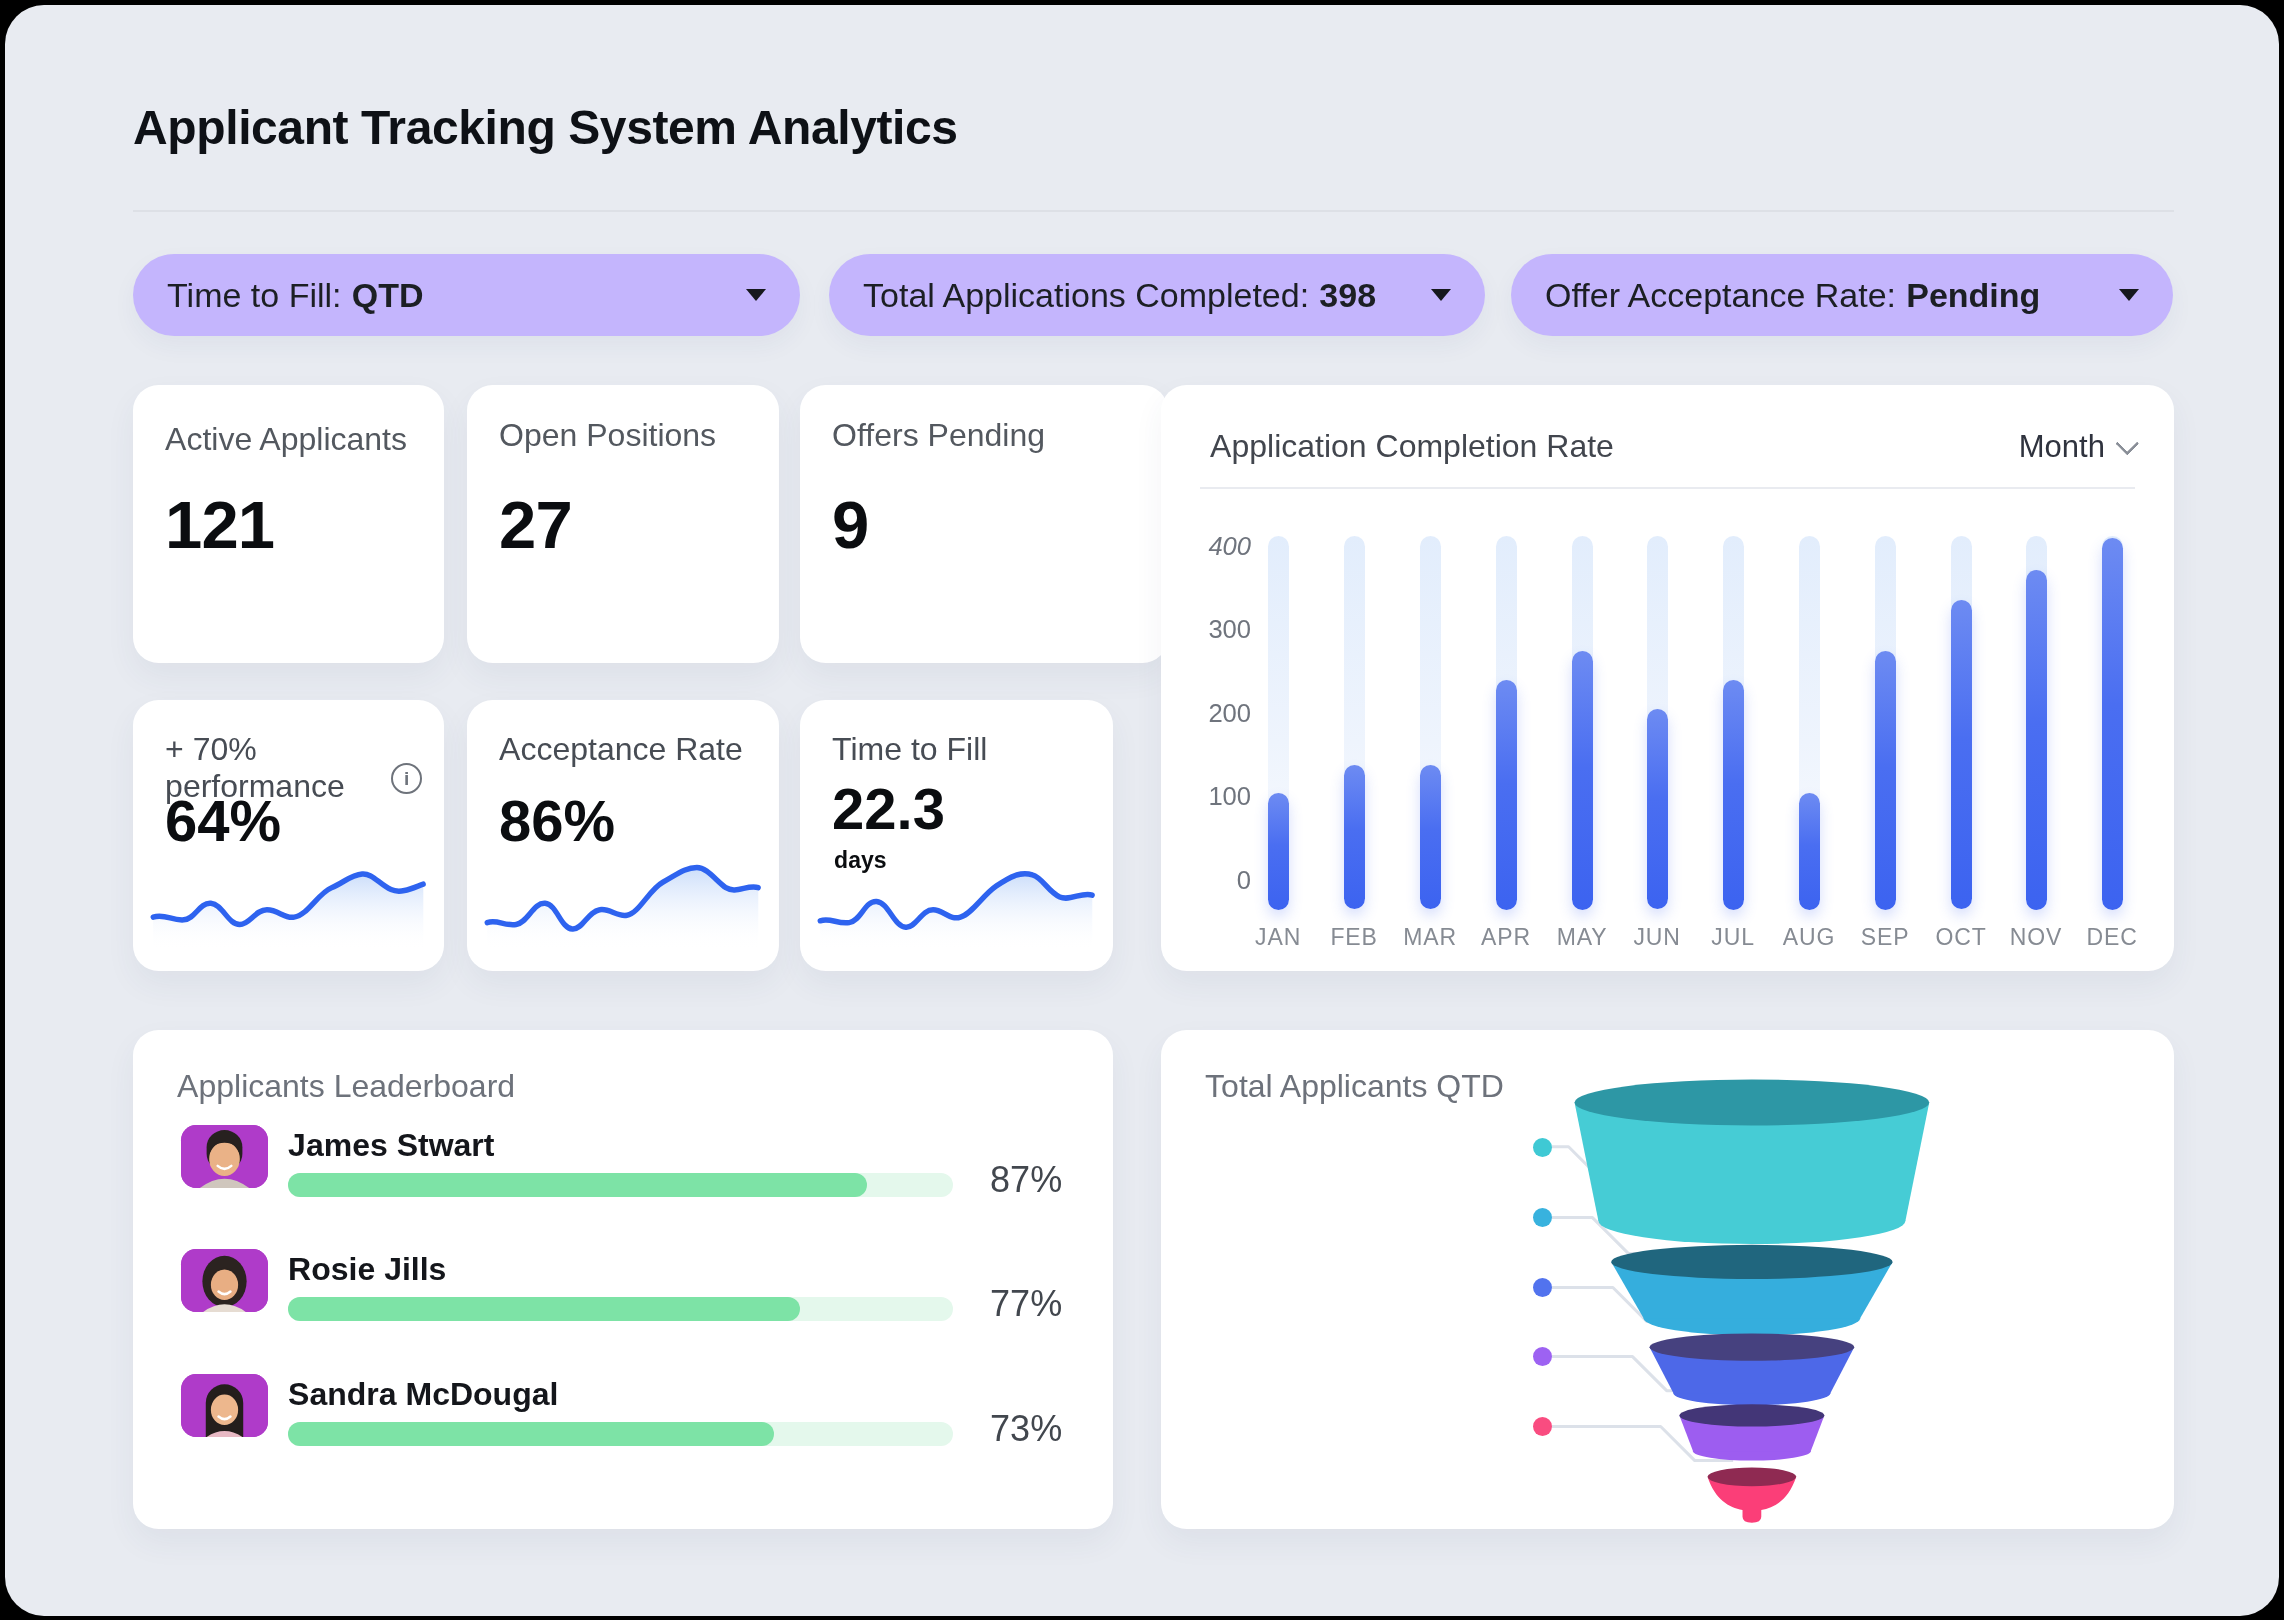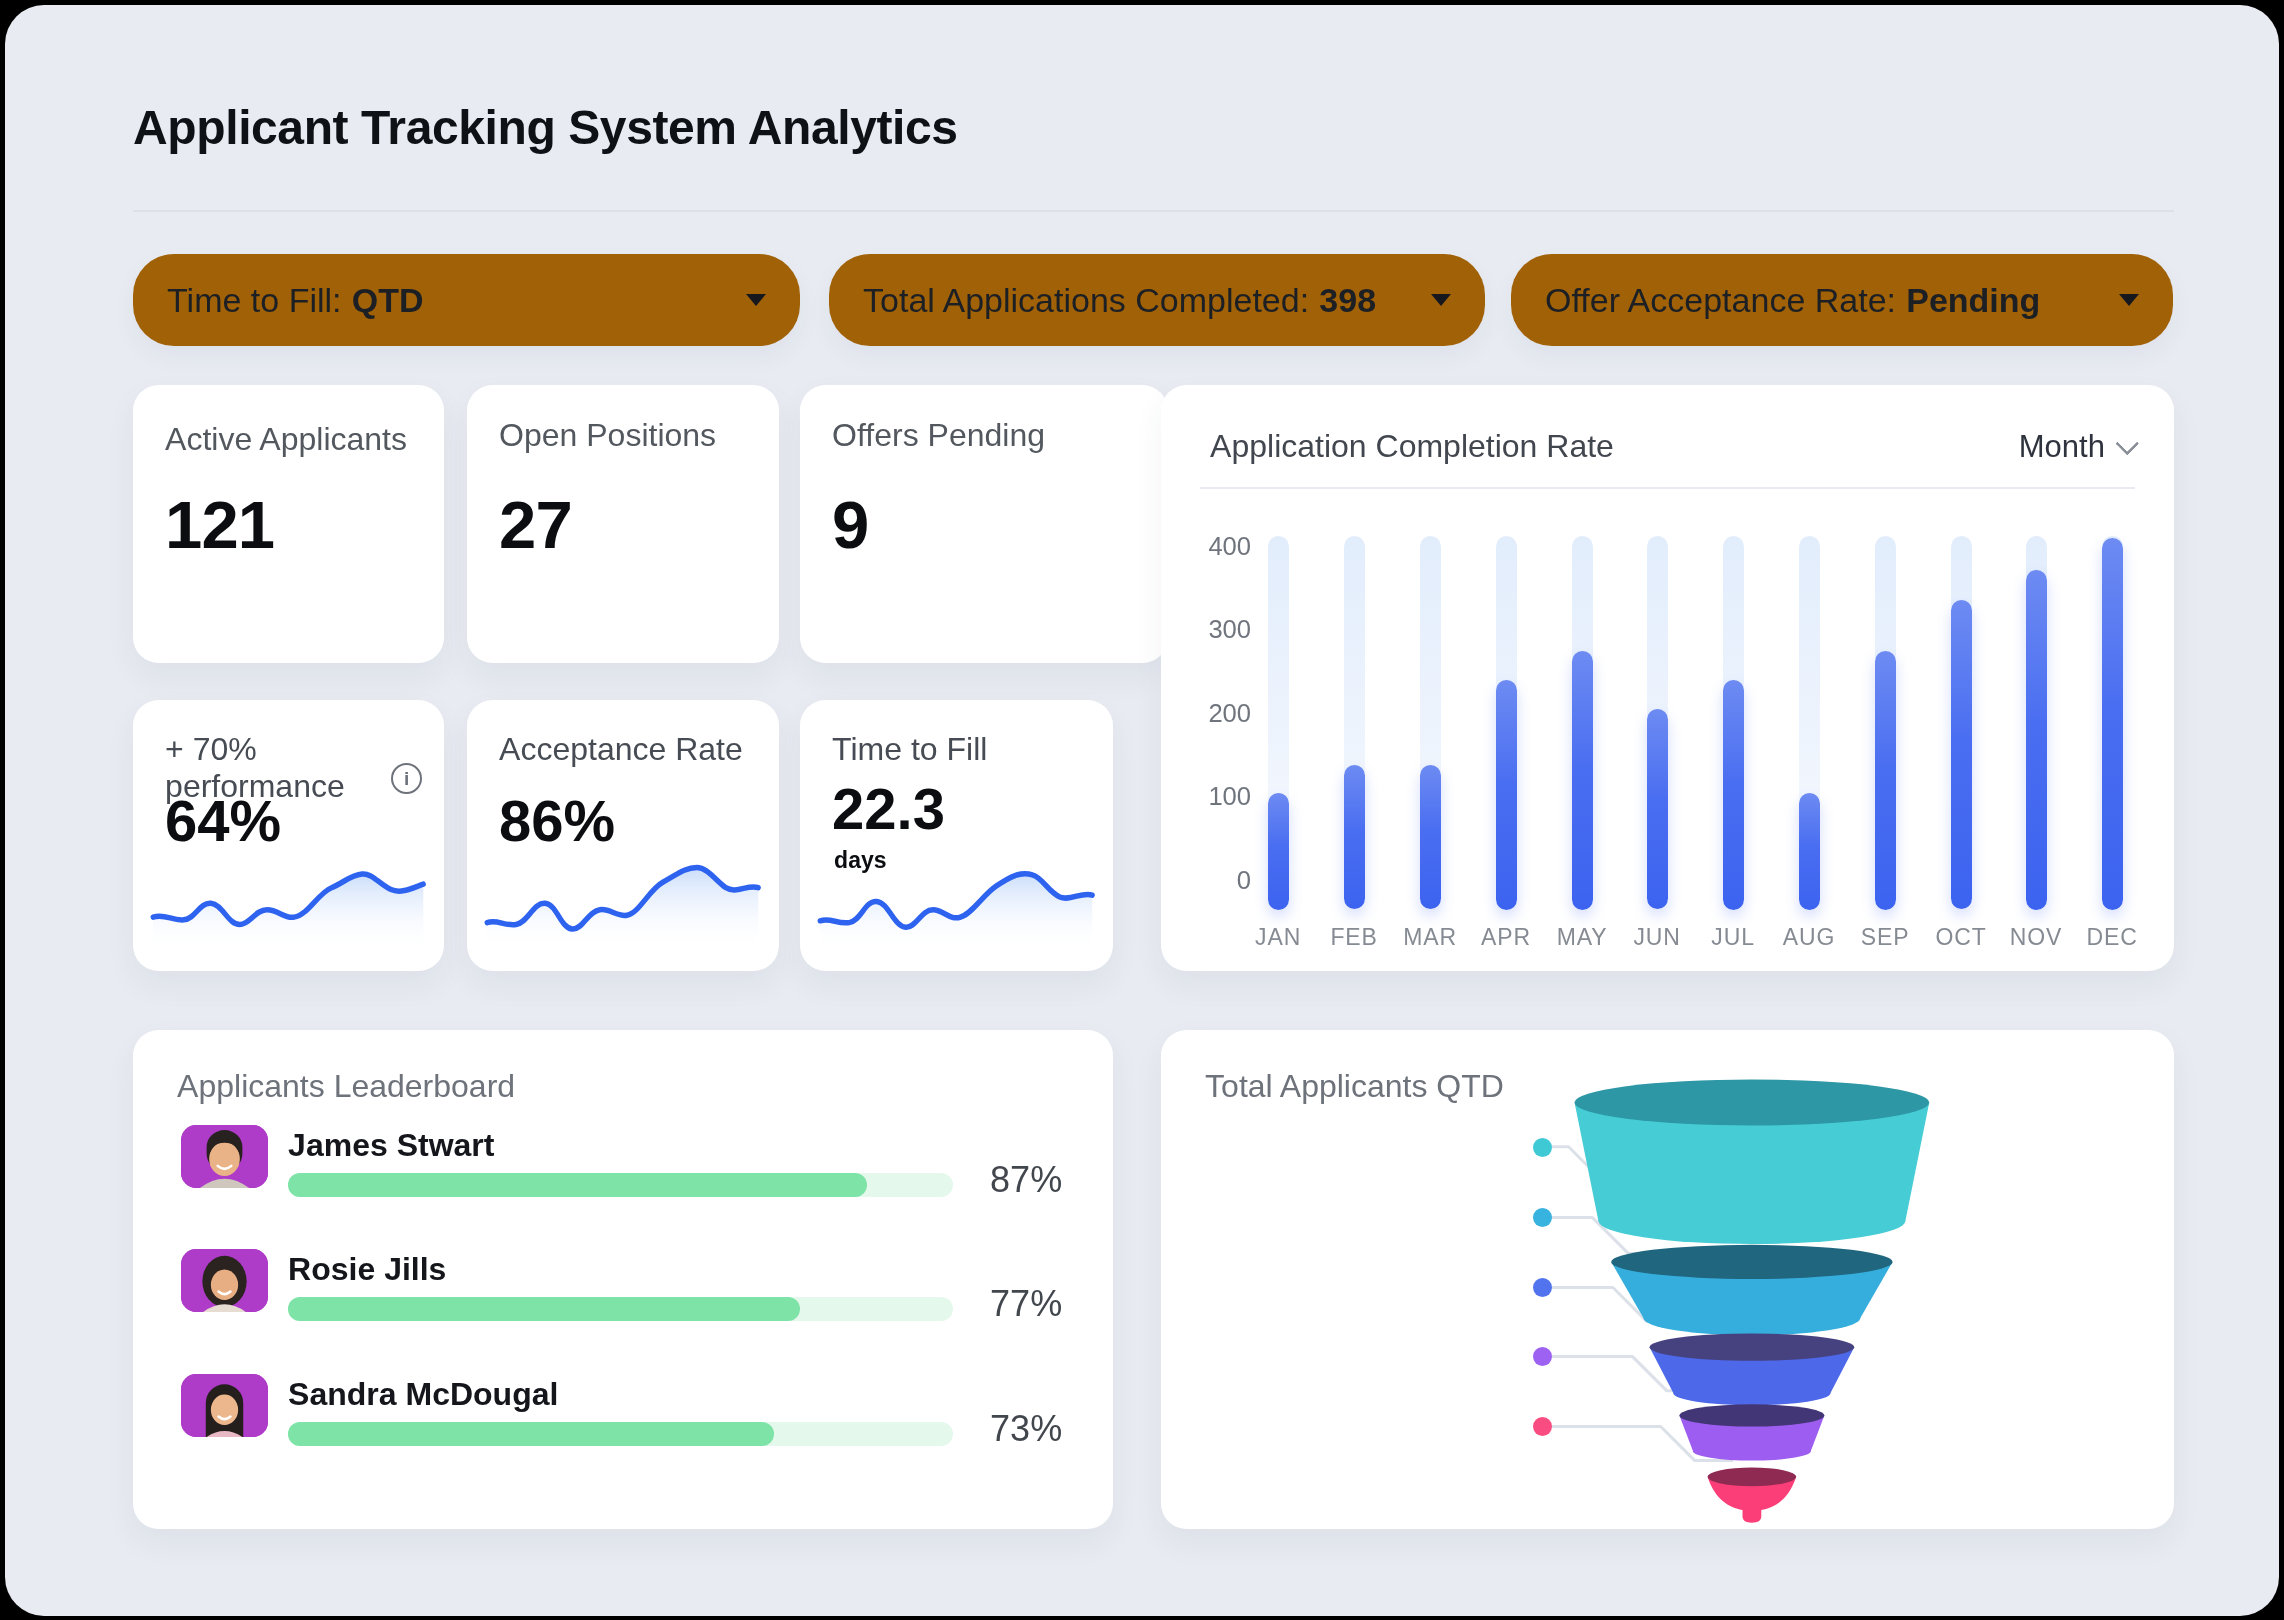--- a/index.html
+++ b/index.html
@@ -5,21 +5,21 @@
   html,body{margin:0;padding:0;background:#000;}
   .stage{position:relative;width:2284px;height:1621px;background:#000;overflow:hidden;
          font-family:"Liberation Sans","DejaVu Sans",sans-serif;}
   .app{position:absolute;inset:5.1px;background:#e8ebf1;border-radius:39px;padding-left:18px;}
 
   .page-title{position:absolute;left:128px;top:95px;font-size:48px;font-weight:700;
               color:#0e1116;letter-spacing:-0.4px;}
   .title-divider{position:absolute;left:128px;top:205px;width:2041px;height:1.7px;background:#dde0e6;}
 
   
-  .pill{position:absolute;top:249px;height:92px;background:#a16207;border-radius:41px;
+  .pill{position:absolute;top:249px;height:82px;background:#c4b5fd;border-radius:41px;
         display:flex;align-items:center;padding:0 34px;box-sizing:border-box;
         box-shadow:0 10.2px 24px rgba(44,62,110,.05);font-size:34px;color:#1c1f24;cursor:pointer;}
   .pill .f-label{font-weight:400;}
   .pill .f-value{font-weight:700;margin-left:10.2px;}
   .caret{margin-left:auto;width:0;height:0;border-left:10.2px solid transparent;
          border-right:10.2px solid transparent;border-top:12.8px solid #16181d;}
 
   .card{position:absolute;background:#fff;border-radius:25.6px;
         box-shadow:0 13.6px 31px rgba(44,62,110,.06);}
 
@@ -160,21 +160,21 @@
     <div class="period">
       <span>Month</span>
       <span class="chev"></span>
     </div>
     <div class="chart-divider"></div>
     <div id="barplot" style="position:absolute;inset:0;">
           <div class="ytick" style="left: 29px; top: 481px;">0</div>
           <div class="ytick" style="left: 29px; top: 397px;">100</div>
           <div class="ytick" style="left: 29px; top: 314px;">200</div>
           <div class="ytick" style="left: 29px; top: 230px;">300</div>
-          <div class="ytick" style="left: 29px; top: 147px;">400</div>
+          <div class="ytick" style="left: 29px; top: 147px; font-style: italic;">400</div>
           <div class="bar-track" style="left: 107px; top: 151px; height: 373px;"></div>
           <div class="bar-fill" style="left: 107px; top: 408px; height: 117px;"></div>
           <div class="xtick" style="left: 78px; top: 539px;">JAN</div>
           <div class="bar-track" style="left: 183px; top: 151px; height: 373px;"></div>
           <div class="bar-fill" style="left: 183px; top: 380px; height: 144px;"></div>
           <div class="xtick" style="left: 154px; top: 539px;">FEB</div>
           <div class="bar-track" style="left: 259px; top: 151px; height: 373px;"></div>
           <div class="bar-fill" style="left: 259px; top: 380px; height: 144px;"></div>
           <div class="xtick" style="left: 230px; top: 539px;">MAR</div>
           <div class="bar-track" style="left: 335px; top: 151px; height: 373px;"></div>

